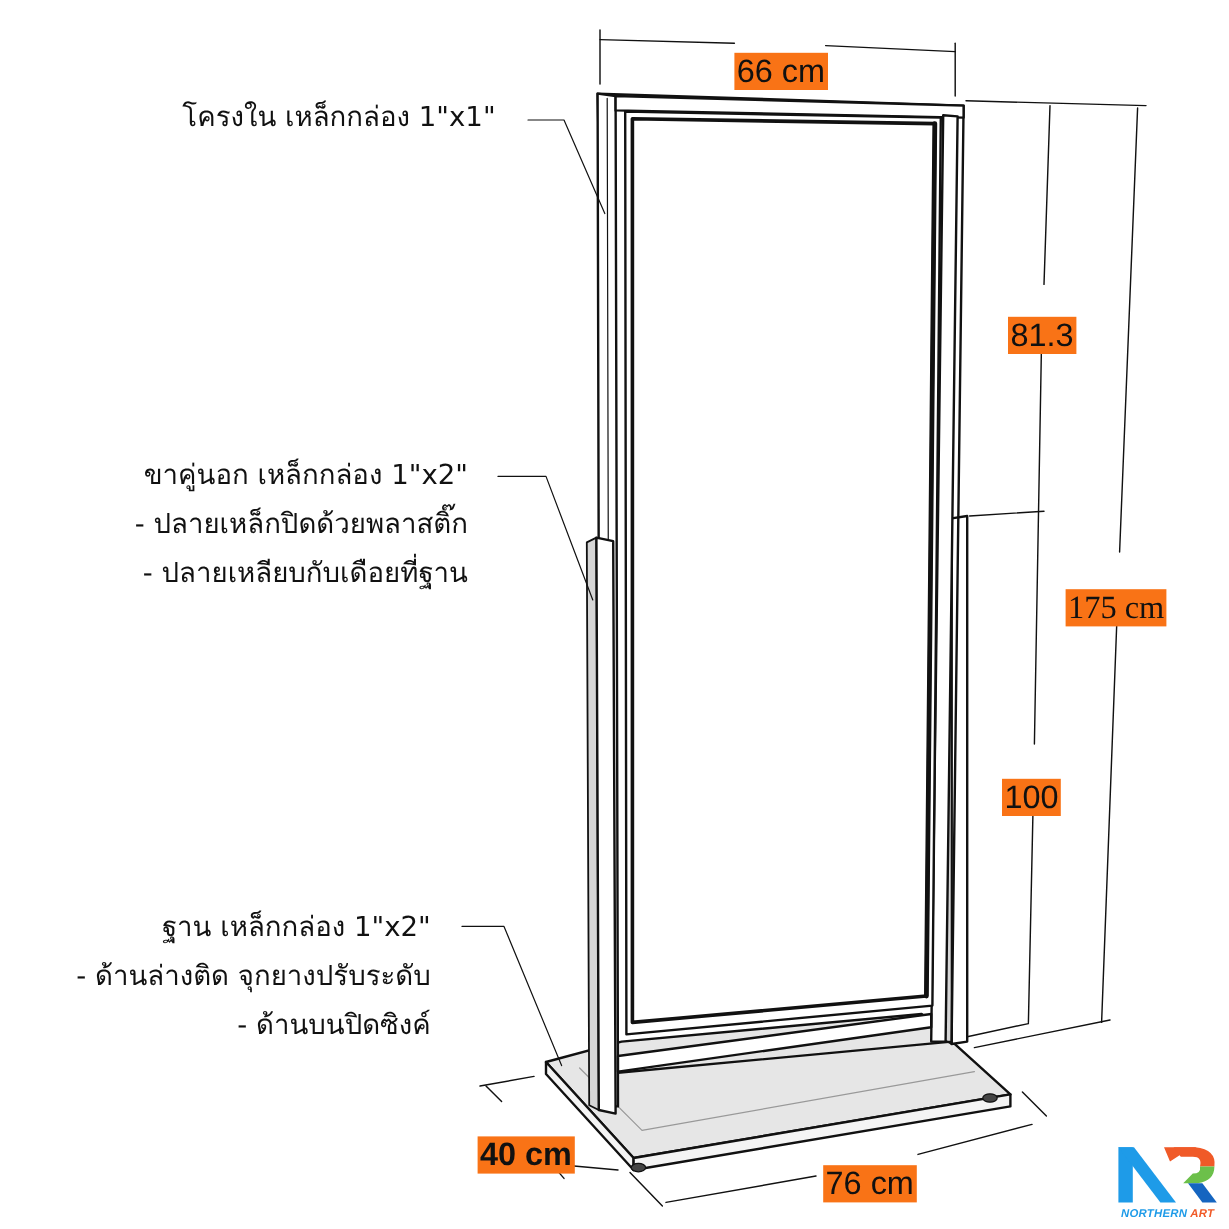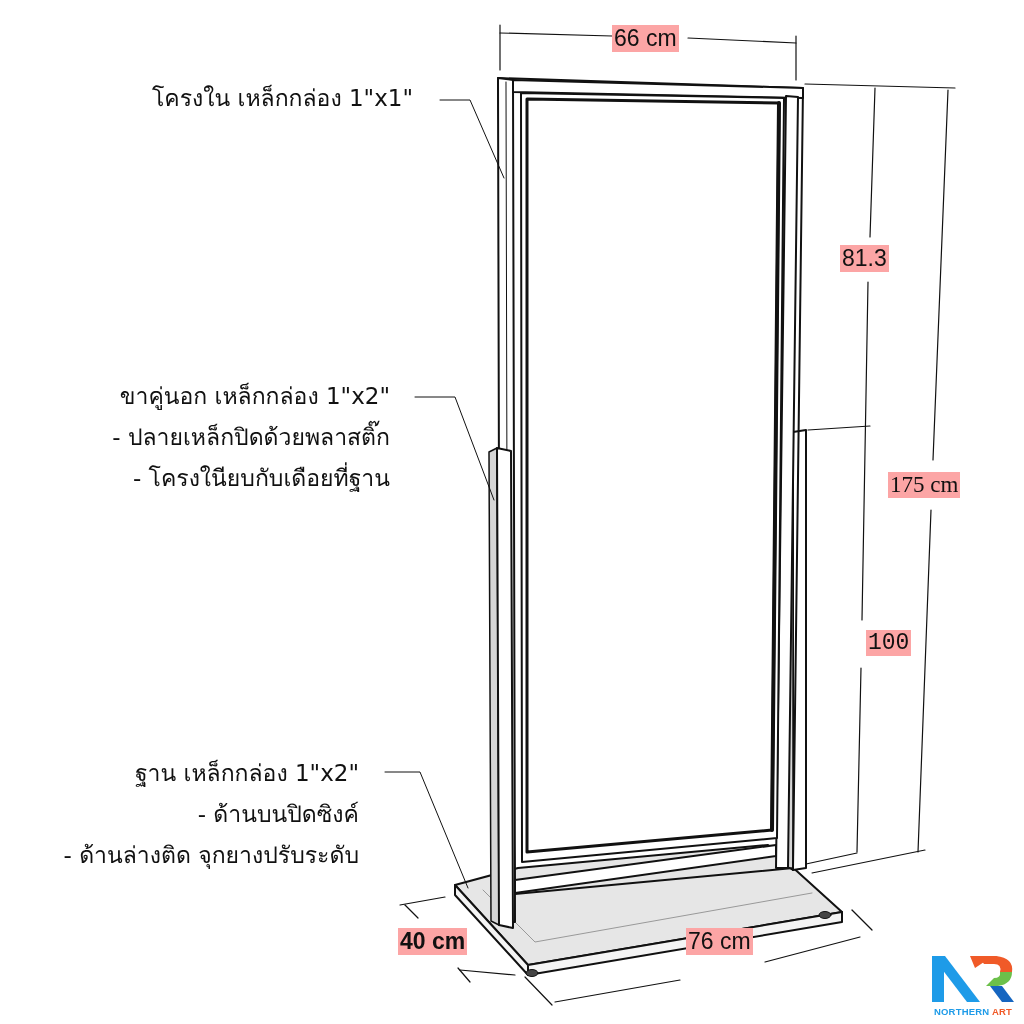--- a/index.html
+++ b/index.html
@@ -1,23 +1,23 @@
 <!DOCTYPE html>
 <html><head>
   <meta charset="utf-8">
   <style>
     html, body { margin: 0; padding: 0; background: #ffffff; }
     body { width: 1024px; height: 1024px; position: relative; overflow: hidden;
            font-family: "DejaVu Sans", "Liberation Sans", sans-serif; color: #111; }
     #drawing { position: absolute; left: 0; top: 0; }
     .label { position: absolute; text-align: right; font-size: 23px; line-height: 41px; white-space: nowrap; color: #111; }
     .label .line { display: block; }
-    .dim { position: absolute; font-size: 23px; color: #111; white-space: nowrap; font-family: "Liberation Sans", sans-serif; background: #fca5a5; padding: 0 2px; }
+    .dim { position: absolute; font-size: 27px; color: #111; white-space: nowrap; font-family: "Liberation Sans", sans-serif; background: #f97316; padding: 0 2px; margin-top: 19px; }
     .logo { position: absolute; left: 928px; top: 948px; width: 90px; height: 72px; }
-    .logo-text { position: absolute; left: 0; top: 58px; width: 90px; text-align: center; font-family: "Liberation Sans", sans-serif; font-weight: bold; font-size: 9.5px; letter-spacing: 0.2px; }
+    .logo-text { position: absolute; left: 0; top: 58px; width: 90px; text-align: center; font-family: "Liberation Sans", sans-serif; font-weight: bold; font-size: 9.5px; letter-spacing: 0.2px; font-style: italic; }
   </style>
 </head>
 <body>
 
 <svg id="drawing" width="1024" height="1024" viewBox="0 0 1024 1024">
   <g stroke="#111" fill="none" stroke-linecap="round" stroke-linejoin="round">
 
     <g>
       <polygon points="455,885 518,868 768,845 842,912 528,965" fill="#e6e6e6" stroke-width="2"></polygon>
       <polygon points="455,885 528,965 528,975 455,895" fill="#f4f4f4" stroke-width="2"></polygon>
@@ -94,35 +94,35 @@
   </g>
 </svg>
 
 <div class="label" style="right:611px; top:78px;">
   <span class="line">โครงใน เหล็กกล่อง 1"x1"</span>
 </div>
 
 <div class="label" style="right:634px; top:376px;">
   <span class="line">ขาคู่นอก เหล็กกล่อง 1"x2"</span>
   <span class="line">- ปลายเหล็กปิดด้วยพลาสติ๊ก</span>
-  <span class="line">- โครงในียบกับเดือยที่ฐาน</span>
+  <span class="line">- ปลายเหลียบกับเดือยที่ฐาน</span>
 </div>
 
 <div class="label" style="right:665px; top:753px;">
   <span class="line">ฐาน เหล็กกล่อง 1"x2"</span>
+  <span class="line">- ด้านล่างติด จุกยางปรับระดับ</span>
   <span class="line">- ด้านบนปิดซิงค์</span>
-  <span class="line">- ด้านล่างติด จุกยางปรับระดับ</span>
 </div>
 
 <span class="dim" style="left:612px; top:25px;">66 cm</span>
 <span class="dim" style="left:840px; top:245px;">81.3</span>
-<span class="dim" style="left:866px; top:630px;font-family:Liberation Mono, monospace;">100</span>
+<span class="dim" style="left:835px; top:630px;">100</span>
 <span class="dim" style="left:888px; top:472px;font-family:Liberation Serif, serif;">175 cm</span>
 <span class="dim" style="left:398px; top:928px;font-weight:bold;">40 cm</span>
-<span class="dim" style="left:686px; top:928px;">76 cm</span>
+<span class="dim" style="left:686px; top:952px;">76 cm</span>
 
 <div class="logo">
   <svg width="90" height="58" viewBox="0 0 90 58">
     <polygon points="4,8 16,8 16,54 4,54" fill="#1e9be8"></polygon>
     <polygon points="4,8 17,8 52,54 39,54" fill="#1e9be8"></polygon>
     <polygon points="42,8 68,8 80,14 56,14 47,20" fill="#f05a28"></polygon>
     <path d="M68,8 Q86,10 84,24 L72,24 Q74,16 66,16 L56,16 L50,8 Z" fill="#f05a28"></path>
     <path d="M84,24 Q84,36 70,38 L58,38 L66,30 Q73,30 72,24 Z" fill="#6cc04a"></path>
     <polygon points="62,38 74,38 86,54 74,54" fill="#1565c0"></polygon>
   </svg>

